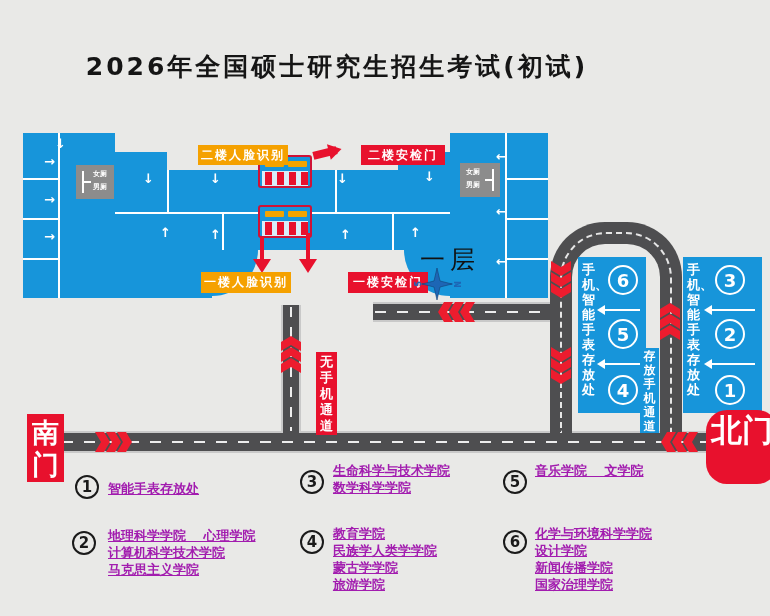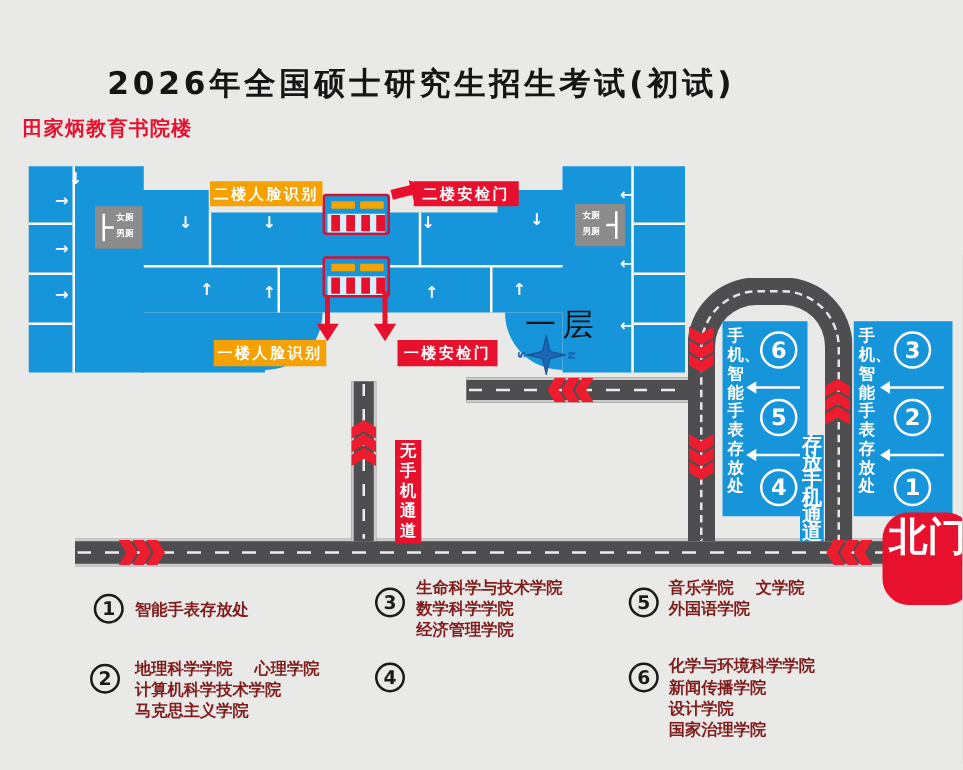--- a/index.html
+++ b/index.html
@@ -10,21 +10,21 @@
   .title{left:0;top:50px;width:674px;text-align:center;font-size:25px;font-weight:bold;color:#151515;letter-spacing:3px;}
   .bname{left:18px;top:93px;font-size:16px;font-weight:bold;color:#e8112d;letter-spacing:1px;}
   .wline{background:#ffffff;}
   .warr{color:#ffffff;font-size:13px;font-weight:bold;line-height:13px;}
   .restroom{background:#8c8c8c;color:#ffffff;}
   .restroom .rr-txt{position:absolute;font-size:7px;line-height:9px;font-weight:bold;}
   .gatebox{background:#1795da;border:2px solid #cf1236;border-radius:3px;box-sizing:border-box;}
   .gstrip{position:absolute;left:2px;right:2px;top:14px;height:15px;background:#d9edf9;}
   .obar{position:absolute;top:4px;width:19px;height:6px;background:#f2a400;border-radius:1px;}
   .rbar{position:absolute;top:15px;width:7px;height:13px;background:#e8112d;}
-  .lab{color:#fff;font-weight:bold;font-size:12px;letter-spacing:2px;text-align:center;line-height:20px;}
+  .lab{color:#fff;font-weight:bold;font-size:12px;letter-spacing:2px;text-align:center;line-height:20px;margin-left:30px;}
   .lab.or{background:#f5a100;}
   .lab.rd{background:#e8112d;}
   .road-h{background:#4e4e50;border-top:2px solid #c9c9c9;border-bottom:2px solid #c9c9c9;box-sizing:border-box;}
   .road-v{background:#4e4e50;border-left:2px solid #c9c9c9;border-right:2px solid #c9c9c9;box-sizing:border-box;}
   .dash-h{position:absolute;left:2px;right:2px;top:50%;height:2px;margin-top:-1px;background:repeating-linear-gradient(90deg,#ededed 0 11px,transparent 11px 22px);}
   .dash-v{position:absolute;top:2px;bottom:2px;left:50%;width:2px;margin-left:-1px;background:repeating-linear-gradient(180deg,#ededed 0 10px,transparent 10px 20px);}
   .loop{border:22px solid #4e4e50;border-bottom:none;border-radius:55px 55px 0 0;box-sizing:border-box;}
   .loop-dash{position:absolute;left:-12px;right:-12px;top:-12px;bottom:0;border:2px dashed #e6e6e6;border-bottom:none;border-radius:46px 46px 0 0;}
   .chev{width:15px;height:20px;background:#ed1c2e;}
   .chev.l{clip-path:polygon(100% 0,40% 0,0 50%,40% 100%,100% 100%,60% 50%);}
@@ -40,29 +40,28 @@
   .circ{border:2px solid #ffffff;border-radius:50%;color:#fff;font-weight:bold;display:flex;align-items:center;justify-content:center;box-sizing:border-box;}
   .circ.dark{border-color:#1a1a1a;color:#1a1a1a;background:transparent;}
   .boxarr{position:absolute;height:2px;background:#fff;}
   .boxarr:after{content:"";position:absolute;left:-8px;top:-4px;border:5px solid transparent;border-right:8px solid #fff;}
   .floor{font-size:25px;font-weight:normal;color:#111;letter-spacing:5px;}
   .tarrow{position:absolute;width:24px;height:8px;background:#e8112d;}
   .tarrow.ar-left:after{content:"";position:absolute;left:-13px;top:-4px;border:8px solid transparent;border-right:13px solid #e8112d;}
   .tarrow.ar-right:after{content:"";position:absolute;right:-13px;top:-4px;border:8px solid transparent;border-left:13px solid #e8112d;}
   .stem{position:absolute;width:4px;background:#e8112d;}
   .dhead{position:absolute;width:0;height:0;border-left:9px solid transparent;border-right:9px solid transparent;border-top:14px solid #e8112d;}
-  .leg-line{font-size:13px;font-weight:bold;color:#7f1d1d;line-height:17px;white-space:pre;}
+  .leg-line{font-size:13px;font-weight:bold;color:#a21caf;line-height:17px;white-space:pre;text-decoration:underline;}
 </style>
 </head>
 <body>
 
 <div class="stage">
 
   <div class="abs title">2026年全国硕士研究生招生考试(初试)</div>
-  <div class="abs bname">田家炳教育书院楼</div>
 
   <div class="abs blue" style="left:23px;top:133px;width:92px;height:165px;"></div>
   <div class="abs blue" style="left:450px;top:133px;width:98px;height:165px;"></div>
   <div class="abs blue" style="left:113px;top:170px;width:339px;height:80px;"></div>
   <div class="abs blue" style="left:113px;top:152px;width:54px;height:20px;"></div>
   <div class="abs blue" style="left:398px;top:152px;width:54px;height:20px;"></div>
   <div class="abs blue" style="left:113px;top:250px;width:99px;height:48px;"></div>
   <div class="abs blue" style="left:212px;top:250px;width:46px;height:46px;border-bottom-right-radius:100%;"></div>
   <div class="abs blue" style="left:404px;top:250px;width:46px;height:46px;border-bottom-left-radius:100%;"></div>
 
@@ -208,52 +207,57 @@
   <div class="abs blue" style="left:683px;top:257px;width:79px;height:156px;">
     <div class="abs vtext" style="left:4px;top:5px;width:15px;font-size:13px;">手机、智能手表存放处</div>
     <div class="abs circ" style="left:32px;top:8px;width:30px;height:30px;font-size:18px;">3</div>
     <div class="boxarr" style="left:24px;top:52px;width:48px;"></div>
     <div class="abs circ" style="left:32px;top:62px;width:30px;height:30px;font-size:18px;">2</div>
     <div class="boxarr" style="left:24px;top:106px;width:48px;"></div>
     <div class="abs circ" style="left:32px;top:118px;width:30px;height:30px;font-size:18px;">1</div>
   </div>
 
   <div class="abs redgate" style="left:316px;top:352px;width:21px;height:83px;font-size:13px;line-height:16px;padding-top:2px;box-sizing:border-box;">无手机通道</div>
-  <div class="abs vtext blue" style="left:640px;top:348px;width:19px;height:85px;font-size:16px;line-height:14px;text-align:center;padding-top:1px;box-sizing:border-box;">存放手机通道</div>
-
+  <div class="abs vtext blue" style="left:640px;top:348px;width:19px;height:85px;font-size:12px;line-height:14px;text-align:center;padding-top:1px;box-sizing:border-box;">存放手机通道</div>
+
+  <div class="abs redgate" style="left:27px;top:414px;width:37px;height:68px;font-size:27px;line-height:32px;padding-top:3px;box-sizing:border-box;">南门</div>
   <div class="abs redgate" style="left:706px;top:410px;width:72px;height:74px;font-size:31px;line-height:36px;padding-top:2px;box-sizing:border-box;border-radius:21px;">北门</div>
 
   <div class="abs circ dark" style="left:75px;top:475px;width:24px;height:24px;font-size:15px;">1</div>
   <div class="abs" style="left:108px;top:480px;">
     <div class="leg-line">智能手表存放处</div>
   </div>
 
   <div class="abs circ dark" style="left:72px;top:531px;width:24px;height:24px;font-size:15px;">2</div>
   <div class="abs" style="left:108px;top:527px;">
     <div class="leg-line">地理科学学院　 心理学院</div>
     <div class="leg-line">计算机科学技术学院</div>
     <div class="leg-line">马克思主义学院</div>
   </div>
 
   <div class="abs circ dark" style="left:300px;top:470px;width:24px;height:24px;font-size:15px;">3</div>
   <div class="abs" style="left:333px;top:462px;">
     <div class="leg-line">生命科学与技术学院</div>
     <div class="leg-line">数学科学学院</div>
-    <div class="leg-line">经济管理学院</div>
   </div>
 
   <div class="abs circ dark" style="left:300px;top:530px;width:24px;height:24px;font-size:15px;">4</div>
+  <div class="abs" style="left:333px;top:525px;">
+    <div class="leg-line">教育学院</div>
+    <div class="leg-line">民族学人类学学院</div>
+    <div class="leg-line">蒙古学学院</div>
+    <div class="leg-line">旅游学院</div>
+  </div>
 
   <div class="abs circ dark" style="left:503px;top:470px;width:24px;height:24px;font-size:15px;">5</div>
   <div class="abs" style="left:535px;top:462px;">
     <div class="leg-line">音乐学院　 文学院</div>
-    <div class="leg-line">外国语学院</div>
   </div>
 
   <div class="abs circ dark" style="left:503px;top:530px;width:24px;height:24px;font-size:15px;">6</div>
   <div class="abs" style="left:535px;top:525px;">
     <div class="leg-line">化学与环境科学学院</div>
+    <div class="leg-line">设计学院</div>
     <div class="leg-line">新闻传播学院</div>
-    <div class="leg-line">设计学院</div>
     <div class="leg-line">国家治理学院</div>
   </div>
 
 </div>
 
 </body></html>

